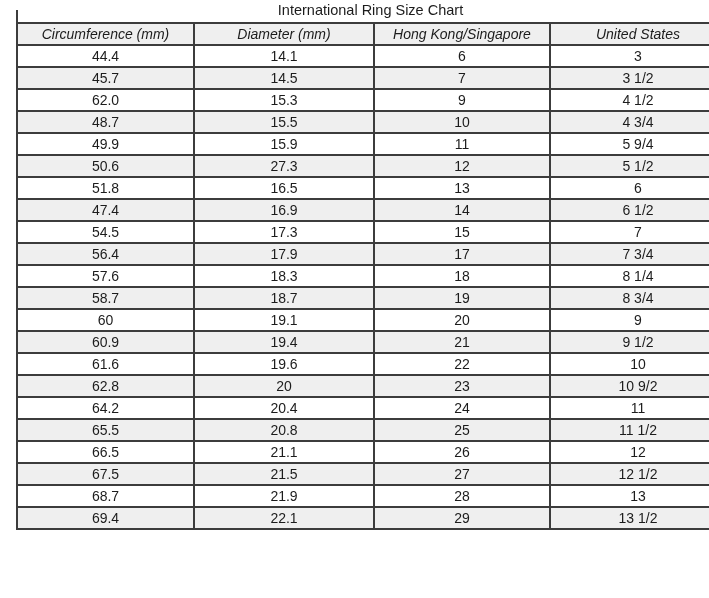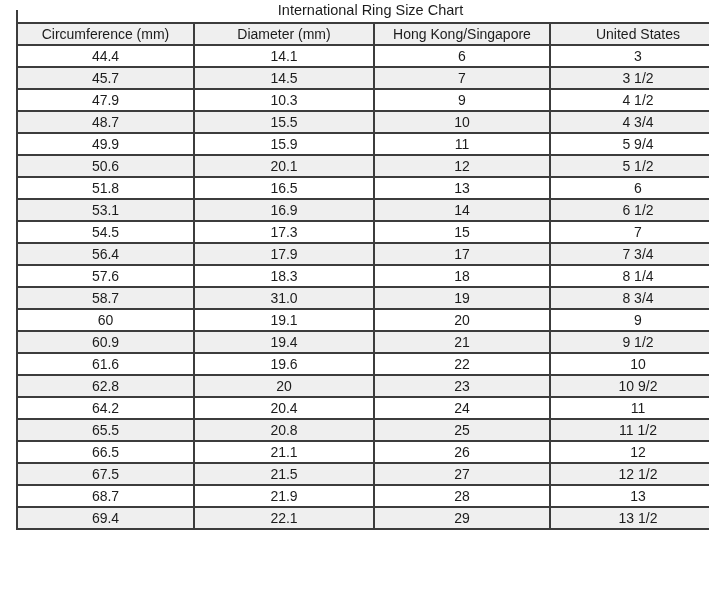--- a/index.html
+++ b/index.html
@@ -56,20 +56,21 @@
     font-weight: normal;
     font-size: 14px;
     height: 20px;
     padding: 0;
     overflow: hidden;
     white-space: nowrap;
   }
   thead th {
     background: var(--header-bg);
     font-size: 14px;
+    font-style: italic;
   }
   tbody td {
     background: #ffffff;
   }
   tbody tr:nth-child(even) td {
     background: var(--alt-bg);
   }
 </style>
 </head>
 <body>
@@ -99,51 +100,51 @@
           <td>6</td>
           <td>3</td>
         </tr>
         <tr>
           <td>45.7</td>
           <td>14.5</td>
           <td>7</td>
           <td>3 1/2</td>
         </tr>
         <tr>
-          <td>47.9</td>
-          <td>10.3</td>
+          <td>62.0</td>
+          <td>15.3</td>
           <td>9</td>
           <td>4 1/2</td>
         </tr>
         <tr>
           <td>48.7</td>
           <td>15.5</td>
           <td>10</td>
           <td>4 3/4</td>
         </tr>
         <tr>
           <td>49.9</td>
           <td>15.9</td>
           <td>11</td>
           <td>5 9/4</td>
         </tr>
         <tr>
           <td>50.6</td>
-          <td>20.1</td>
+          <td>27.3</td>
           <td>12</td>
           <td>5 1/2</td>
         </tr>
         <tr>
           <td>51.8</td>
           <td>16.5</td>
           <td>13</td>
           <td>6</td>
         </tr>
         <tr>
-          <td>53.1</td>
+          <td>47.4</td>
           <td>16.9</td>
           <td>14</td>
           <td>6 1/2</td>
         </tr>
         <tr>
           <td>54.5</td>
           <td>17.3</td>
           <td>15</td>
           <td>7</td>
         </tr>
@@ -154,21 +155,21 @@
           <td>7 3/4</td>
         </tr>
         <tr>
           <td>57.6</td>
           <td>18.3</td>
           <td>18</td>
           <td>8 1/4</td>
         </tr>
         <tr>
           <td>58.7</td>
-          <td>31.0</td>
+          <td>18.7</td>
           <td>19</td>
           <td>8 3/4</td>
         </tr>
         <tr>
           <td>60</td>
           <td>19.1</td>
           <td>20</td>
           <td>9</td>
         </tr>
         <tr>

